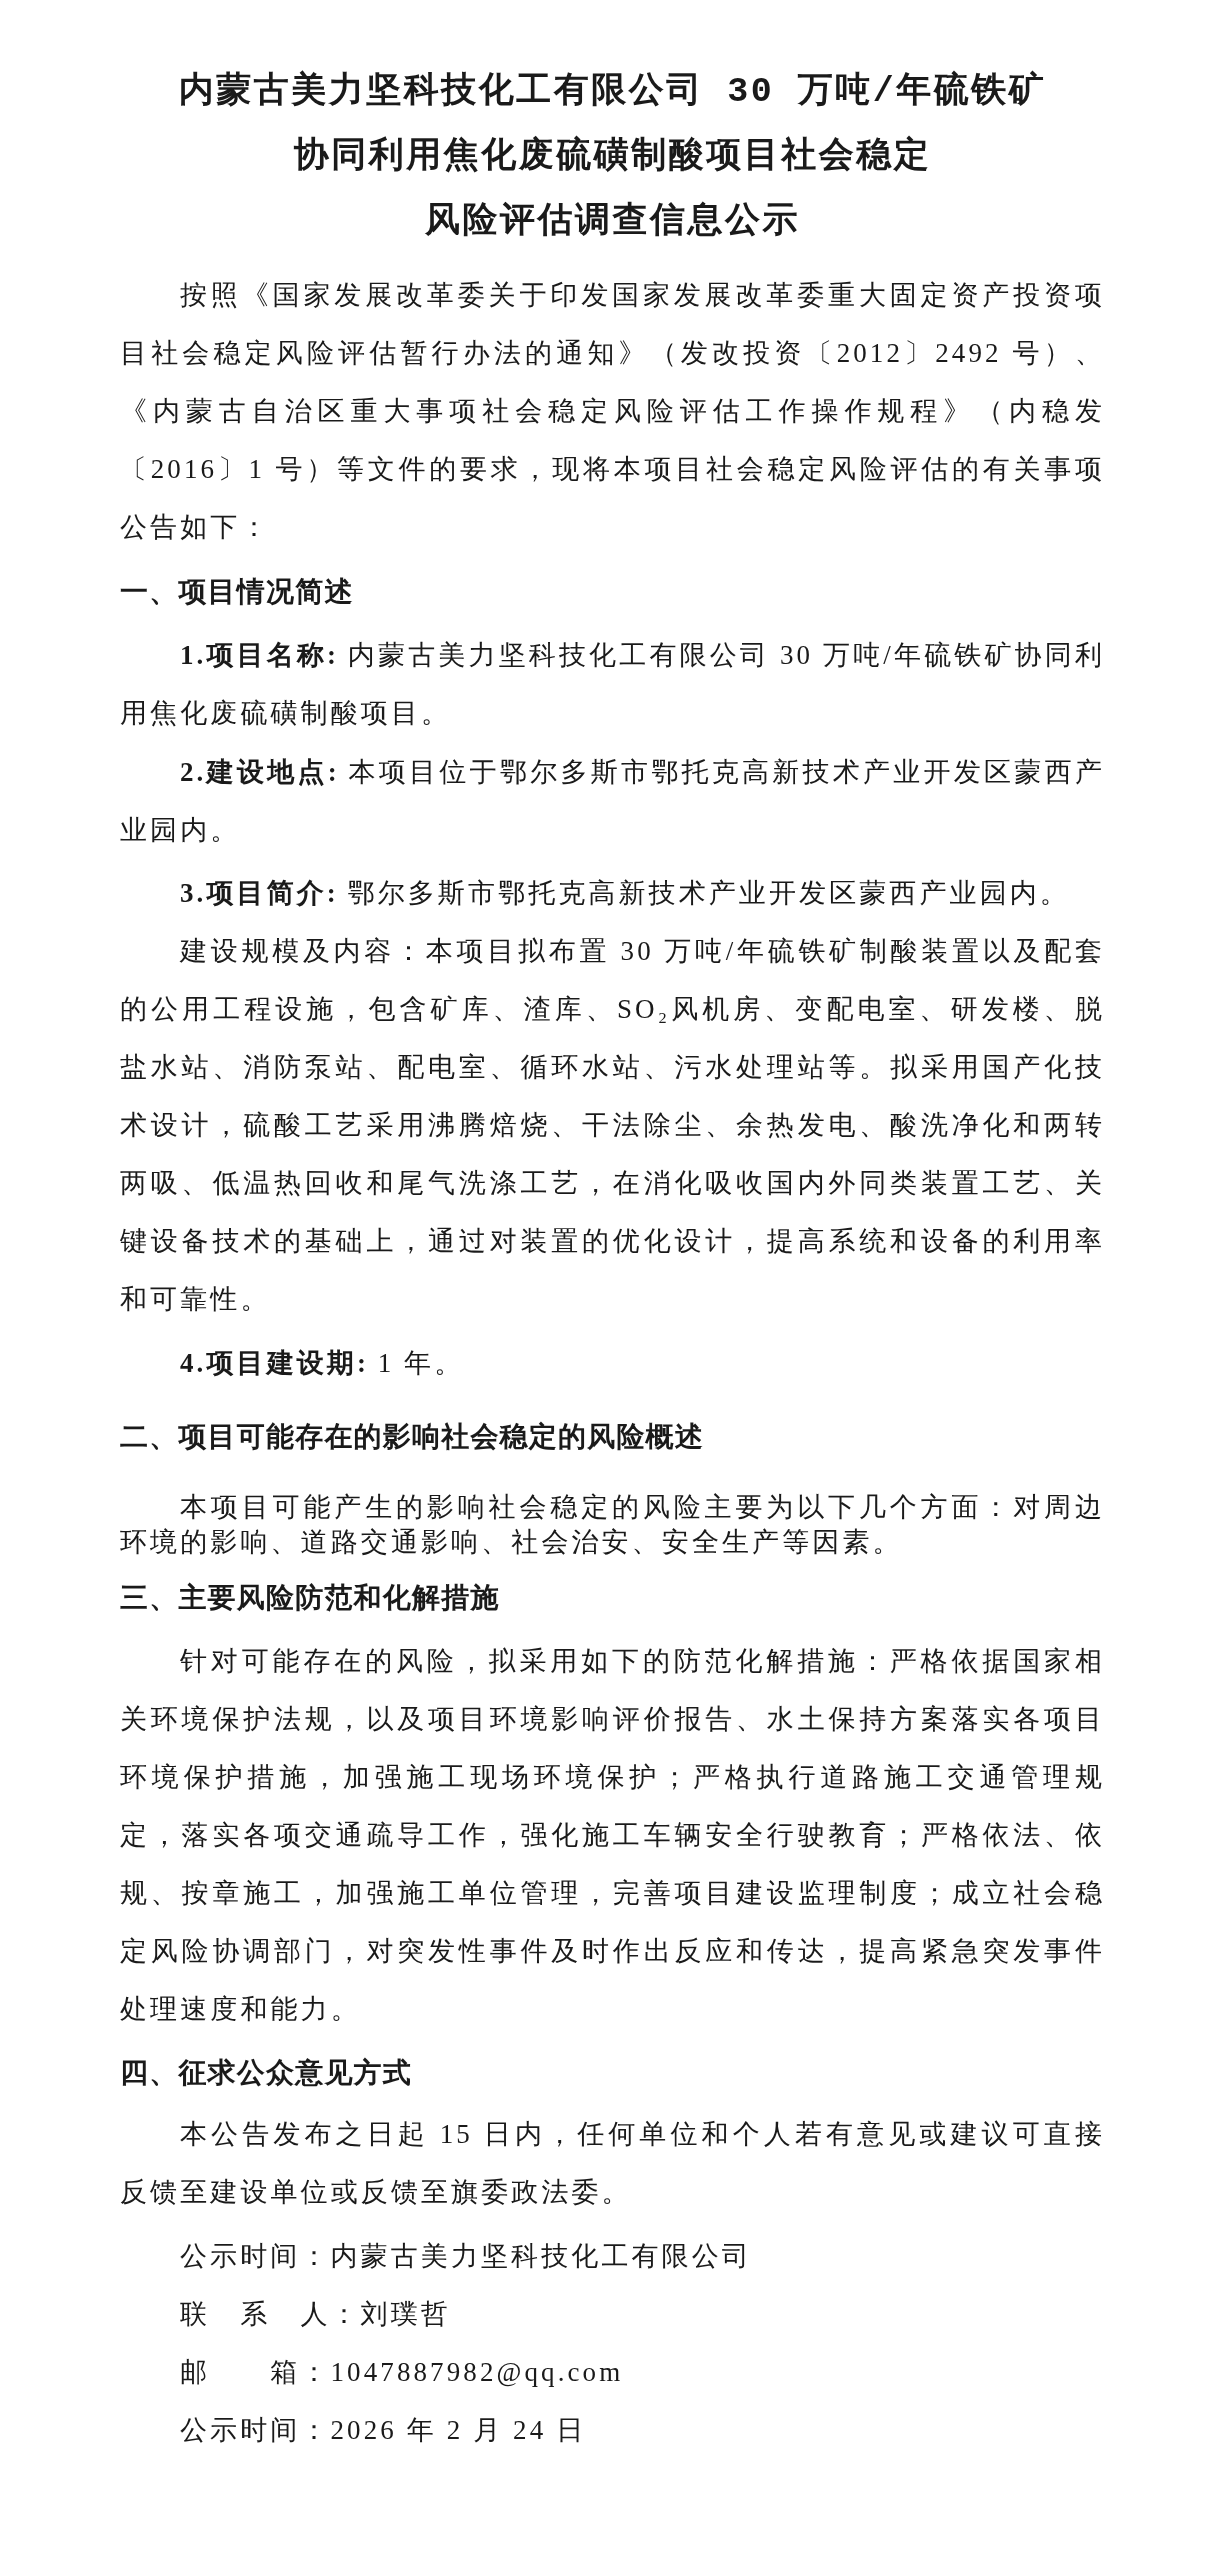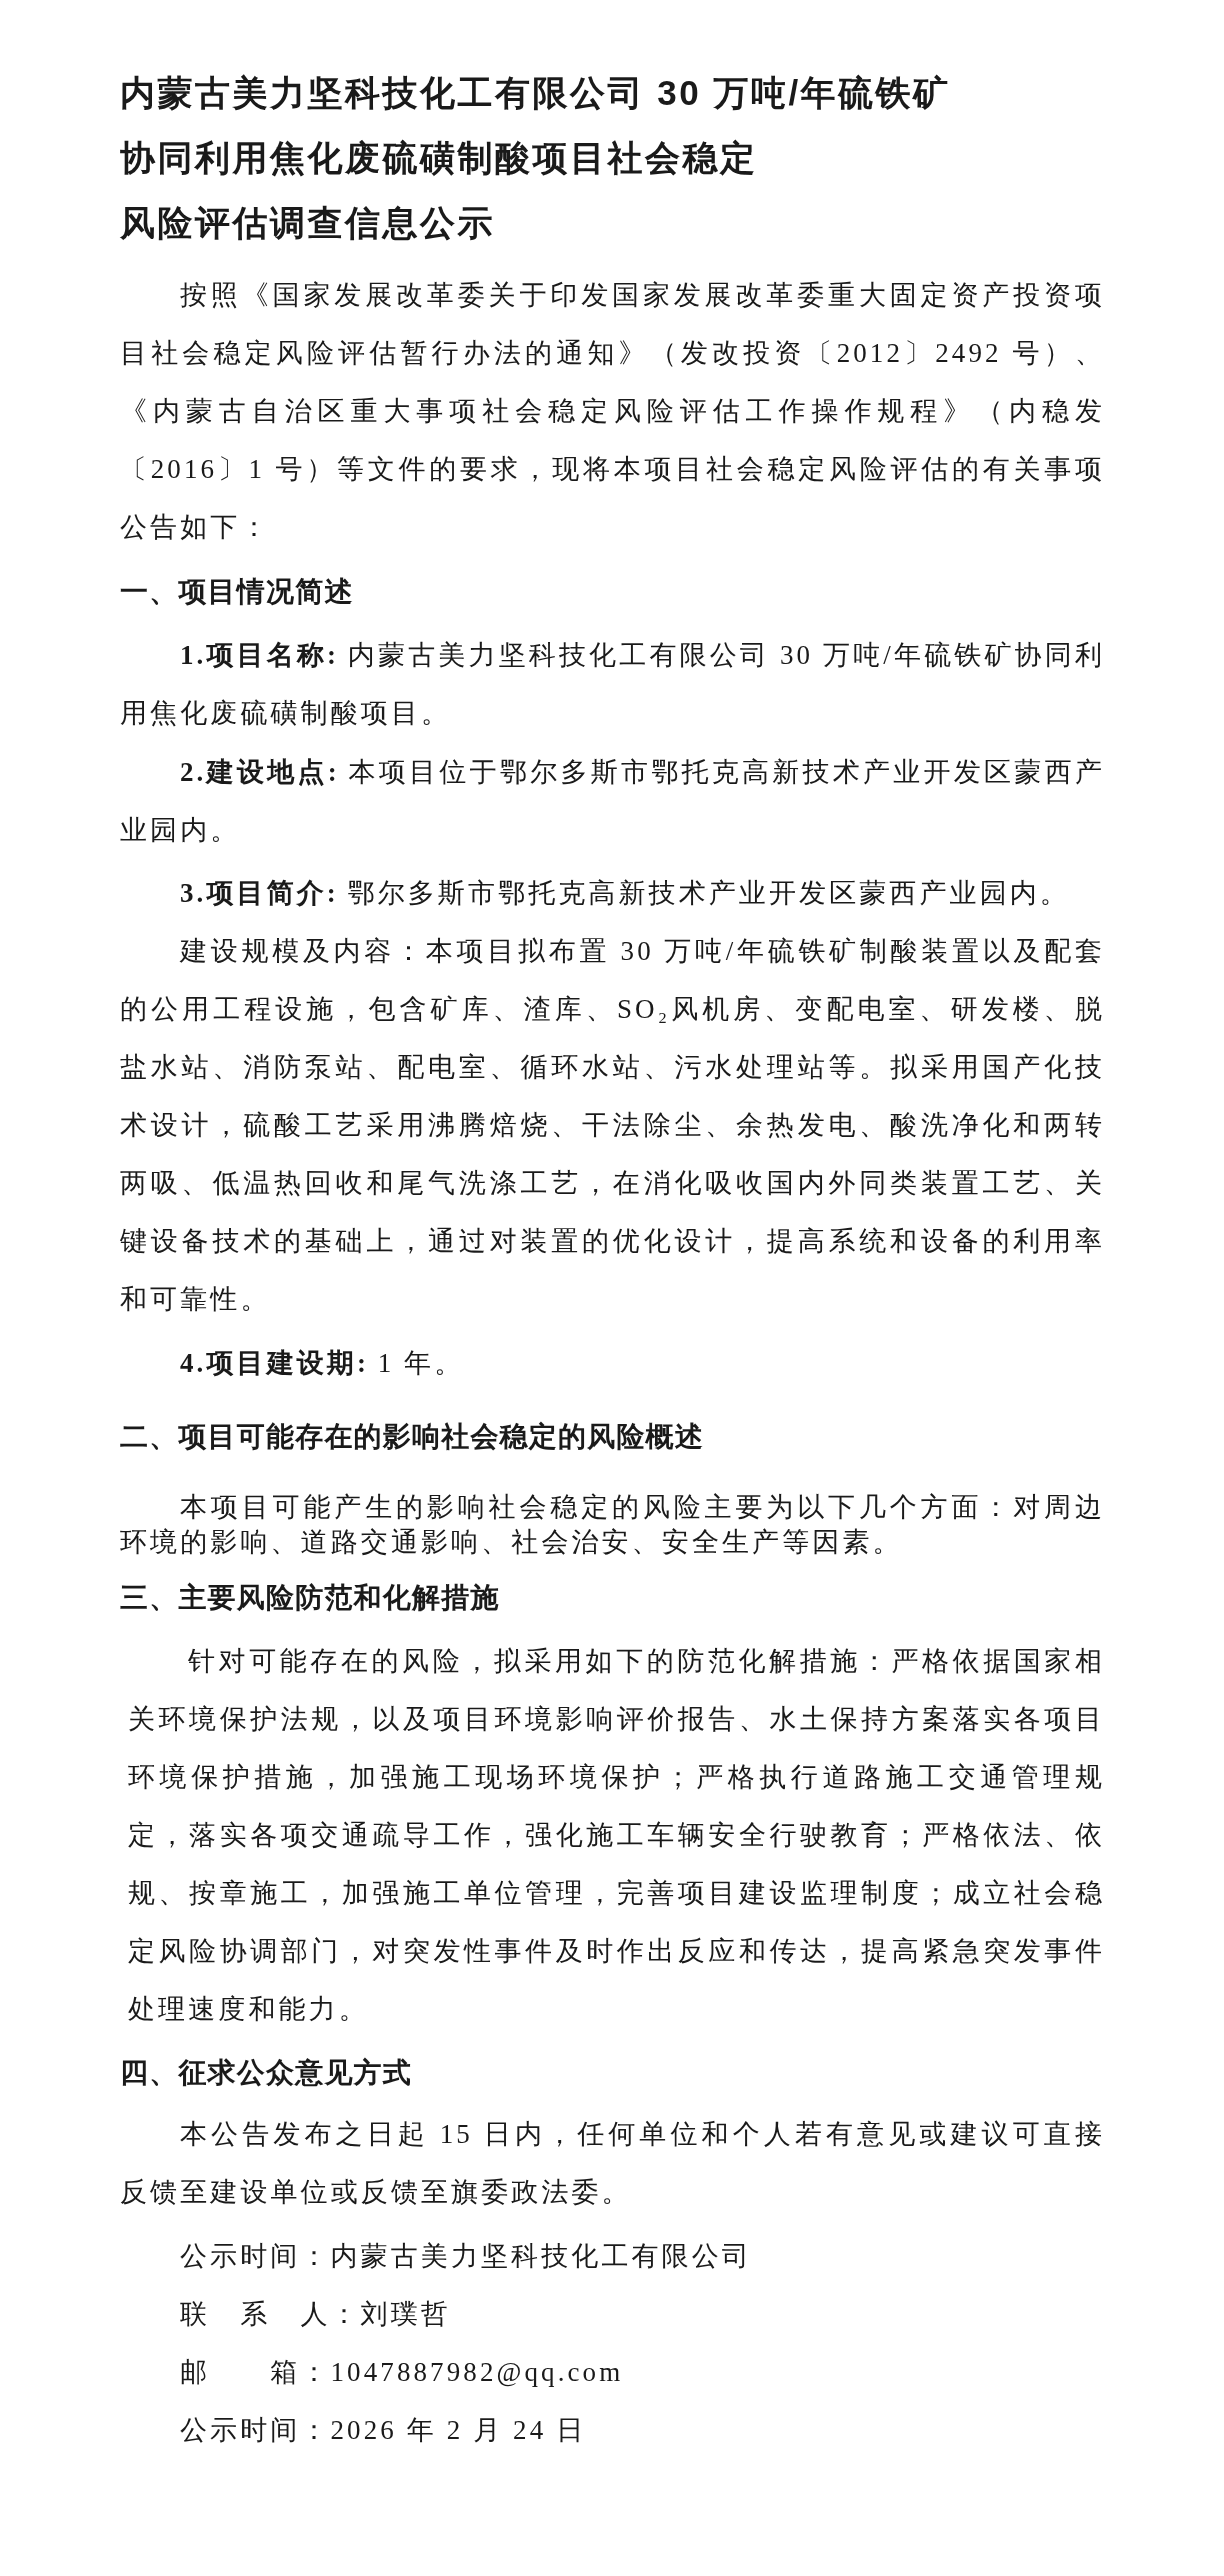--- a/index.html
+++ b/index.html
@@ -14,25 +14,25 @@
   .page {
     box-sizing: border-box;
     width: 1225px;
     min-height: 2576px;
     padding: 60px 120px 37px 120px;
     background: #ffffff;
   }
   h1, h2, p { margin: 0; padding: 0; }
 
   .title {
-    font-family: Liberation Sans, sans-serif;
+    font-family: Liberation Mono, monospace;
     font-weight: 700;
     font-size: 35px;
     line-height: 65px;
-    text-align: left;
+    text-align: center;
     letter-spacing: 2.5px;
   }
   .title .tline { display: block; }
 
   .heading {
     font-family: "Liberation Sans", "DejaVu Sans", sans-serif;
     font-weight: 700;
     font-size: 28px;
     line-height: 40px;
     letter-spacing: 1.2px;
@@ -67,21 +67,21 @@
   [data-name="section-1-heading"]     { margin-top: 16.7px; }
   [data-name="item-1"]                { margin-top: 14px; }
   [data-name="item-2"]                { margin-top: 1.2px; }
   [data-name="item-3"]                { margin-top: 4.3px; }
   [data-name="scale-paragraph"]       { margin-top: 0.6px; }
   [data-name="item-4"]                { margin-top: 6.2px; }
   [data-name="item-5"]                { margin-top: 5px; }
   [data-name="section-2-heading"]     { margin-top: 25px; }
   [data-name="section-2-paragraph"]   { margin-top: 33px; }
   [data-name="section-3-heading"]     { margin-top: 17.3px; }
-  [data-name="section-3-paragraph"]   { margin-top: 14px; margin-left: 8px; }
+  [data-name="section-3-paragraph"]   { margin-top: 14px; }
   [data-name="section-4-heading"]     { margin-top: 15.4px; }
   [data-name="section-4-paragraph"]   { margin-top: 12.3px; }
   [data-name="contact-unit-row"]      { margin-top: 5.6px; }
 </style>
 </head>
 <body>
 
 <div class="page" data-name="document-page">
 
   <h1 class="title" data-name="document-title">

